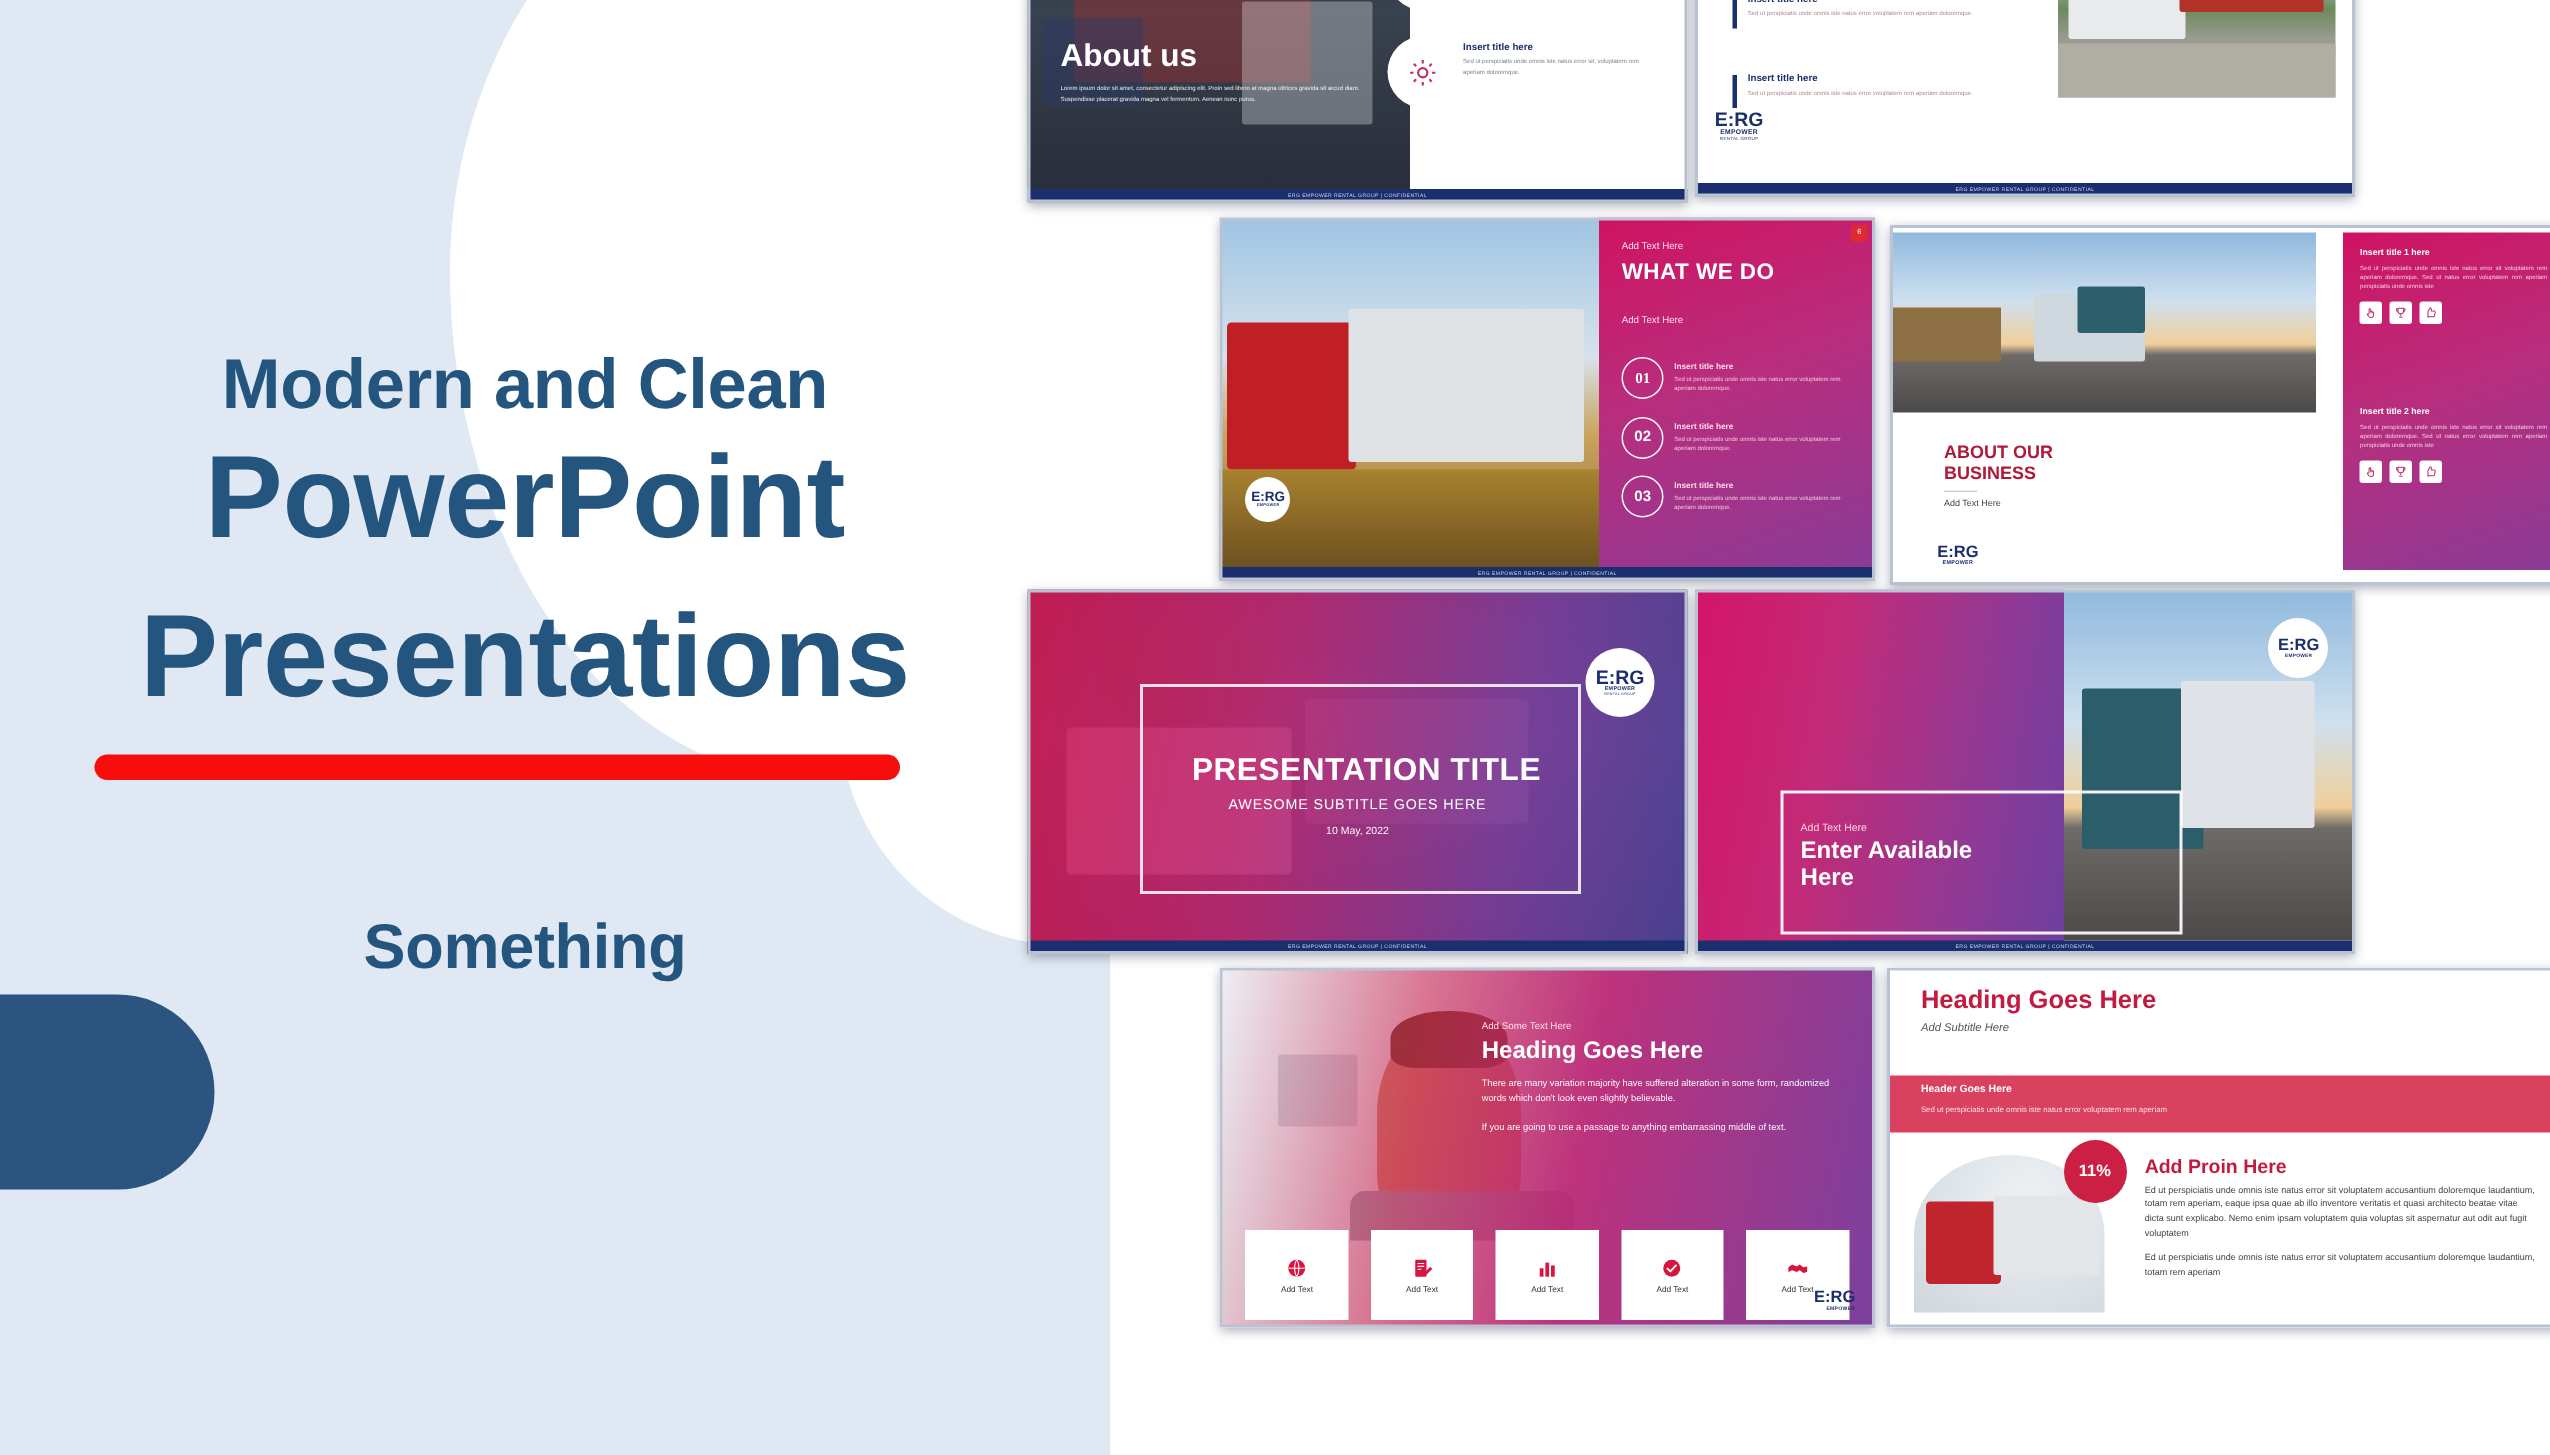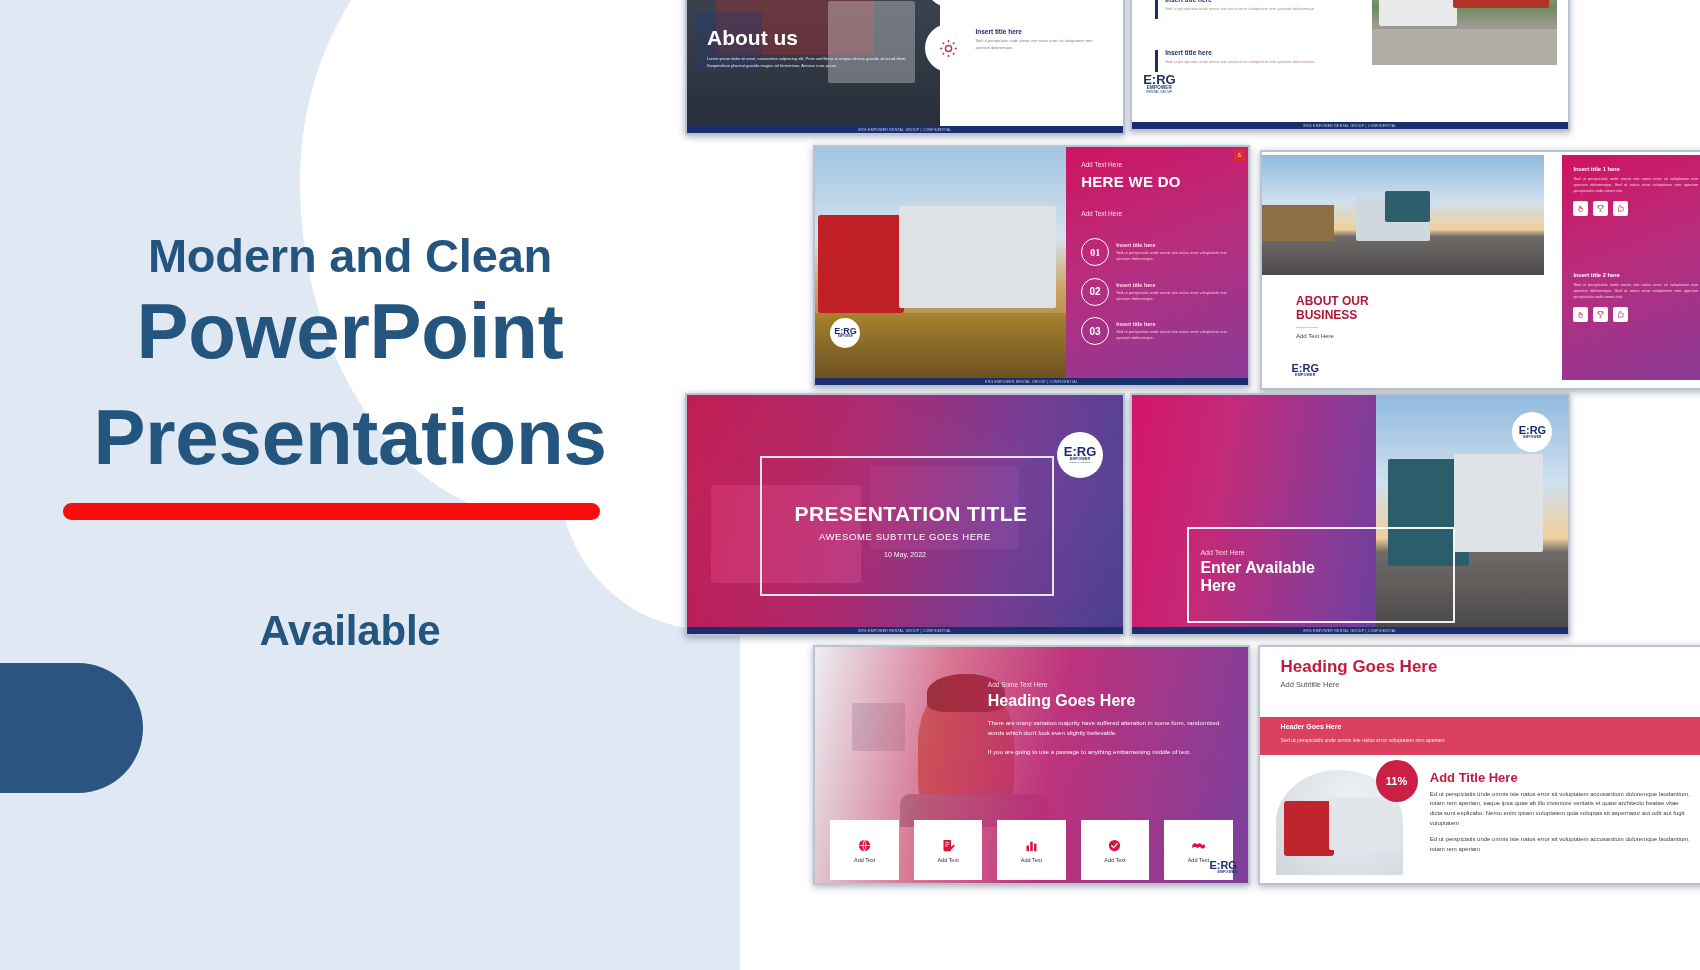--- a/index.html
+++ b/index.html
@@ -87,21 +87,21 @@
   <div class="promo-blob2"></div>
   <div class="promo-pill"></div>
 
   <div class="promo-text">
     <div class="line-sm t-pp">PowerPoint</div>
     <div class="line-sm t-modern">Modern and Clean</div>
     <div class="line-sm t-pres">Presentations</div>
     <div class="redbar"></div>
     <div class="line-sm t-extra">
       <br>
-      <span>Available</span>
+      <span>Something</span>
     </div>
   </div>
 
   <div class="deck">
 
     <div class="slide" style="left:685px;top:-70px;width:440px;height:205px;">
       <div class="img lot" style="left:0;top:0;width:58%;height:calc(100% - 9px);">
         <div class="overlay" style="background:linear-gradient(rgba(25,32,45,.52),rgba(25,32,45,.60));"></div>
         <div style="position:absolute;left:12%;top:16%;width:62%;height:48%;background:rgba(190,40,40,.35);border-radius:3px;"></div>
         <div style="position:absolute;left:4%;top:42%;width:26%;height:30%;background:rgba(40,58,110,.4);border-radius:2px;"></div>
@@ -165,21 +165,21 @@
     </div>
 
     <div class="slide" style="left:813px;top:145px;width:437px;height:242px;">
       <div class="img dirt" style="left:0;top:0;width:58%;height:calc(100% - 9px);">
         <div style="position:absolute;left:2%;top:30%;width:34%;height:42%;background:#c01f25;border-radius:3px;"></div>
         <div style="position:absolute;left:34%;top:26%;width:62%;height:44%;background:#dfe2e4;border-radius:2px;"></div>
         <div style="position:absolute;left:0;top:72%;width:100%;height:28%;background:linear-gradient(#a8822f,#6d5120);"></div>
       </div>
       <div class="grad-pink-v" style="position:absolute;left:58%;top:0;width:42%;height:calc(100% - 9px);">
         <div style="position:absolute;left:8%;top:7%;font-size:6.5px;color:#ffd9e8;">Add Text Here</div>
-        <div style="position:absolute;left:8%;top:12%;font-size:15px;font-weight:bold;color:#fff;letter-spacing:.3px;">HERE WE DO</div>
+        <div style="position:absolute;left:8%;top:12%;font-size:15px;font-weight:bold;color:#fff;letter-spacing:.3px;">WHAT WE DO</div>
         <div style="position:absolute;left:8%;top:28%;font-size:6.5px;color:#ffd9e8;">Add Text Here</div>
 
         <div style="position:absolute;left:8%;top:40%;width:84%;display:flex;align-items:center;">
           <div class="circ" style="width:26px;height:26px;flex:0 0 26px;color:#fff;font-size:10px;font-weight:bold;font-family:Liberation Serif, serif;">01</div>
           <div style="margin-left:7px;">
             <div style="font-size:5.5px;color:#ffd9e8;font-weight:bold;">Insert title here</div>
             <div class="tiny" style="color:#f3c6da;margin-top:2px;">Sed ut perspiciatis unde omnis iste natus error voluptatem rem aperiam doloremque.</div>
           </div>
         </div>
         <div style="position:absolute;left:8%;top:57%;width:84%;display:flex;align-items:center;">
@@ -377,33 +377,33 @@
         <div class="logo-e" style="font-size:11px;">E:RG</div>
         <div class="logo-sub" style="font-size:3.4px;font-weight:bold;">EMPOWER</div>
       </div>
       <div class="frame"></div>
     </div>
 
     <div class="slide" style="left:1258px;top:645px;width:452px;height:240px;">
       <div style="position:absolute;inset:0;background:#fff;"></div>
       <div style="position:absolute;left:5%;top:5%;">
         <div style="font-size:17px;font-weight:bold;color:#c31a40;">Heading Goes Here</div>
-        <div style="font-size:7.5px;color:#555;margin-top:3px;">Add Subtitle Here</div>
+        <div style="font-size:7.5px;color:#555;margin-top:3px;font-style:italic;">Add Subtitle Here</div>
       </div>
       <div style="position:absolute;left:0;right:0;top:30%;height:16%;background:#d9415f;">
         <div style="position:absolute;left:5%;top:16%;font-size:7px;font-weight:bold;color:#fff;">Header Goes Here</div>
         <div style="position:absolute;left:5%;top:52%;font-size:5.2px;color:#ffe1e7;">Sed ut perspiciatis unde omnis iste natus error voluptatem rem aperiam</div>
       </div>
       <div class="img" style="left:4%;top:52%;width:28%;height:44%;border-radius:50% 50% 0 0;background:radial-gradient(circle at 60% 30%, #eef2f5, #cfd6dc);overflow:hidden;">
         <div style="position:absolute;left:6%;top:30%;width:40%;height:52%;background:#c0242c;border-radius:3px;"></div>
         <div style="position:absolute;left:42%;top:26%;width:56%;height:50%;background:#e3e6e9;border-radius:2px;"></div>
       </div>
       <div style="position:absolute;left:26%;top:48%;width:42px;height:42px;border-radius:50%;background:#cc1f44;color:#fff;display:flex;align-items:center;justify-content:center;font-size:11px;font-weight:bold;">11%</div>
       <div style="position:absolute;left:38%;top:52%;width:58%;">
-        <div style="font-size:13px;font-weight:bold;color:#c31a40;">Add Title Here</div>
+        <div style="font-size:13px;font-weight:bold;color:#c31a40;">Add Proin Here</div>
         <div style="font-size:6px;color:#3f3f3f;line-height:1.6;margin-top:5px;">Ed ut perspiciatis unde omnis iste natus error sit voluptatem accusantium doloremque laudantium, totam rem aperiam, eaque ipsa quae ab illo inventore veritatis et quasi architecto beatae vitae dicta sunt explicabo. Nemo enim ipsam voluptatem quia voluptas sit aspernatur aut odit aut fugit voluptatem</div>
         <div style="font-size:6px;color:#3f3f3f;line-height:1.6;margin-top:7px;">Ed ut perspiciatis unde omnis iste natus error sit voluptatem accusantium doloremque laudantium, totam rem aperiam</div>
       </div>
       <div class="frame"></div>
     </div>
 
   </div>
 
 
 </div>

